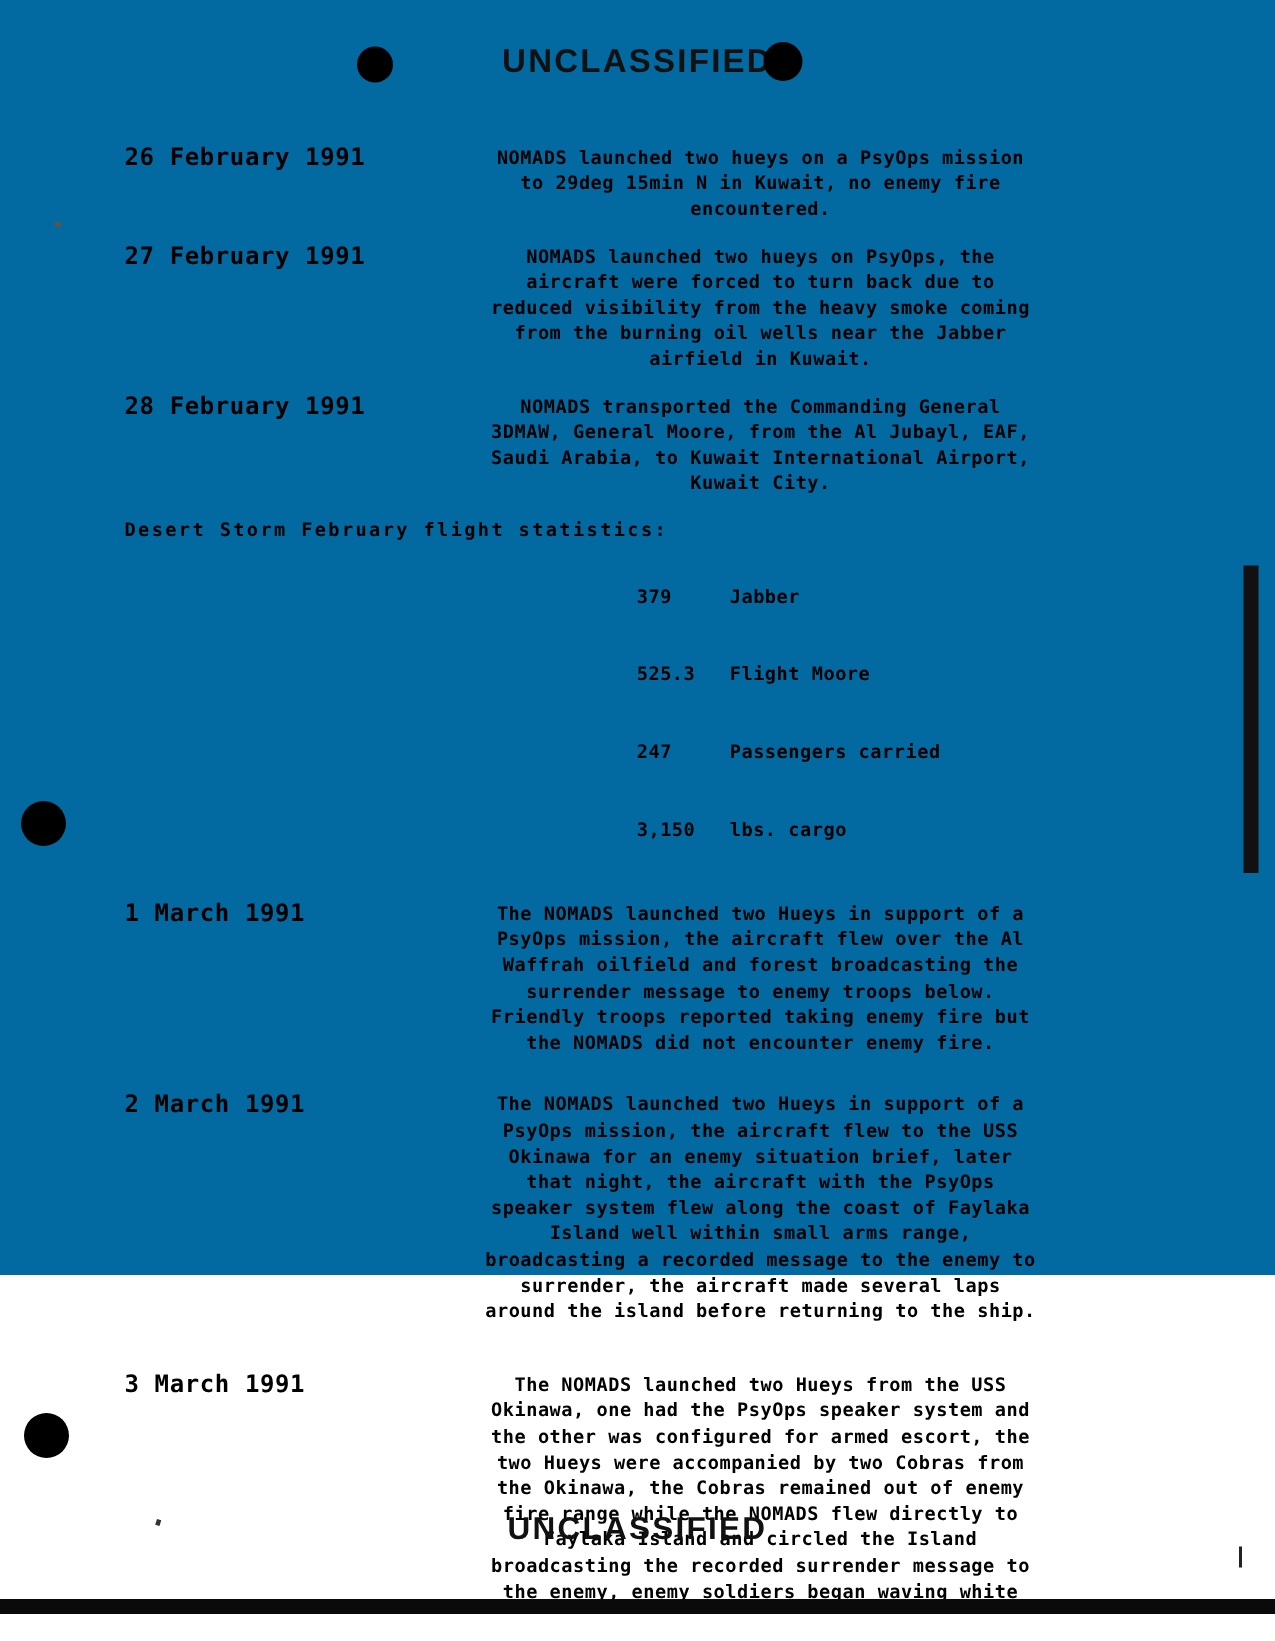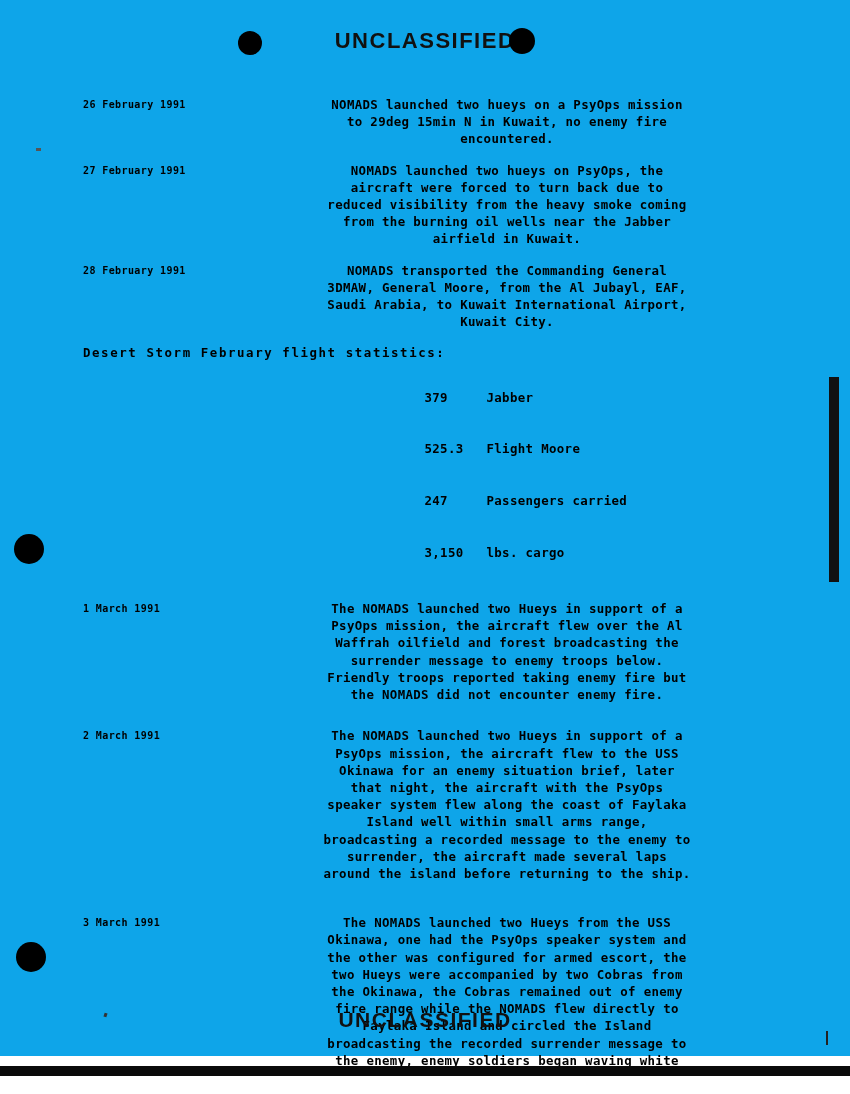--- a/index.html
+++ b/index.html
@@ -13,22 +13,22 @@
     position: relative;
     font-family: "DejaVu Sans Mono", monospace;
     color: #000000;
     overflow: hidden;
   }
 
   .page {
     position: absolute;
     left: 0; top: 0;
     width: 850px;
-    height: 1056px;
-    background: #0ea5e9;
+    height: 850px;
+    background: #0369a1;
   }
 
   
   .header {
     position: absolute;
     left: 0;
     top: 28px;
     width: 850px;
     text-align: center;
   }
@@ -121,21 +121,21 @@
     position: relative;
     display: block;
     margin-bottom: 14px;
     min-height: 1px;
   }
   .entry .date {
     position: absolute;
     left: 83px;
     top: 0;
     width: 175px;
-    font-size: 10px;
+    font-size: 16px;
     font-weight: bold;
     line-height: 17.2px;
     letter-spacing: 0.4px;
     white-space: pre;
   }
   .entry .body {
     margin-left: 264px;
     margin-right: 100px;
     font-size: 12.4px;
     font-weight: bold;

